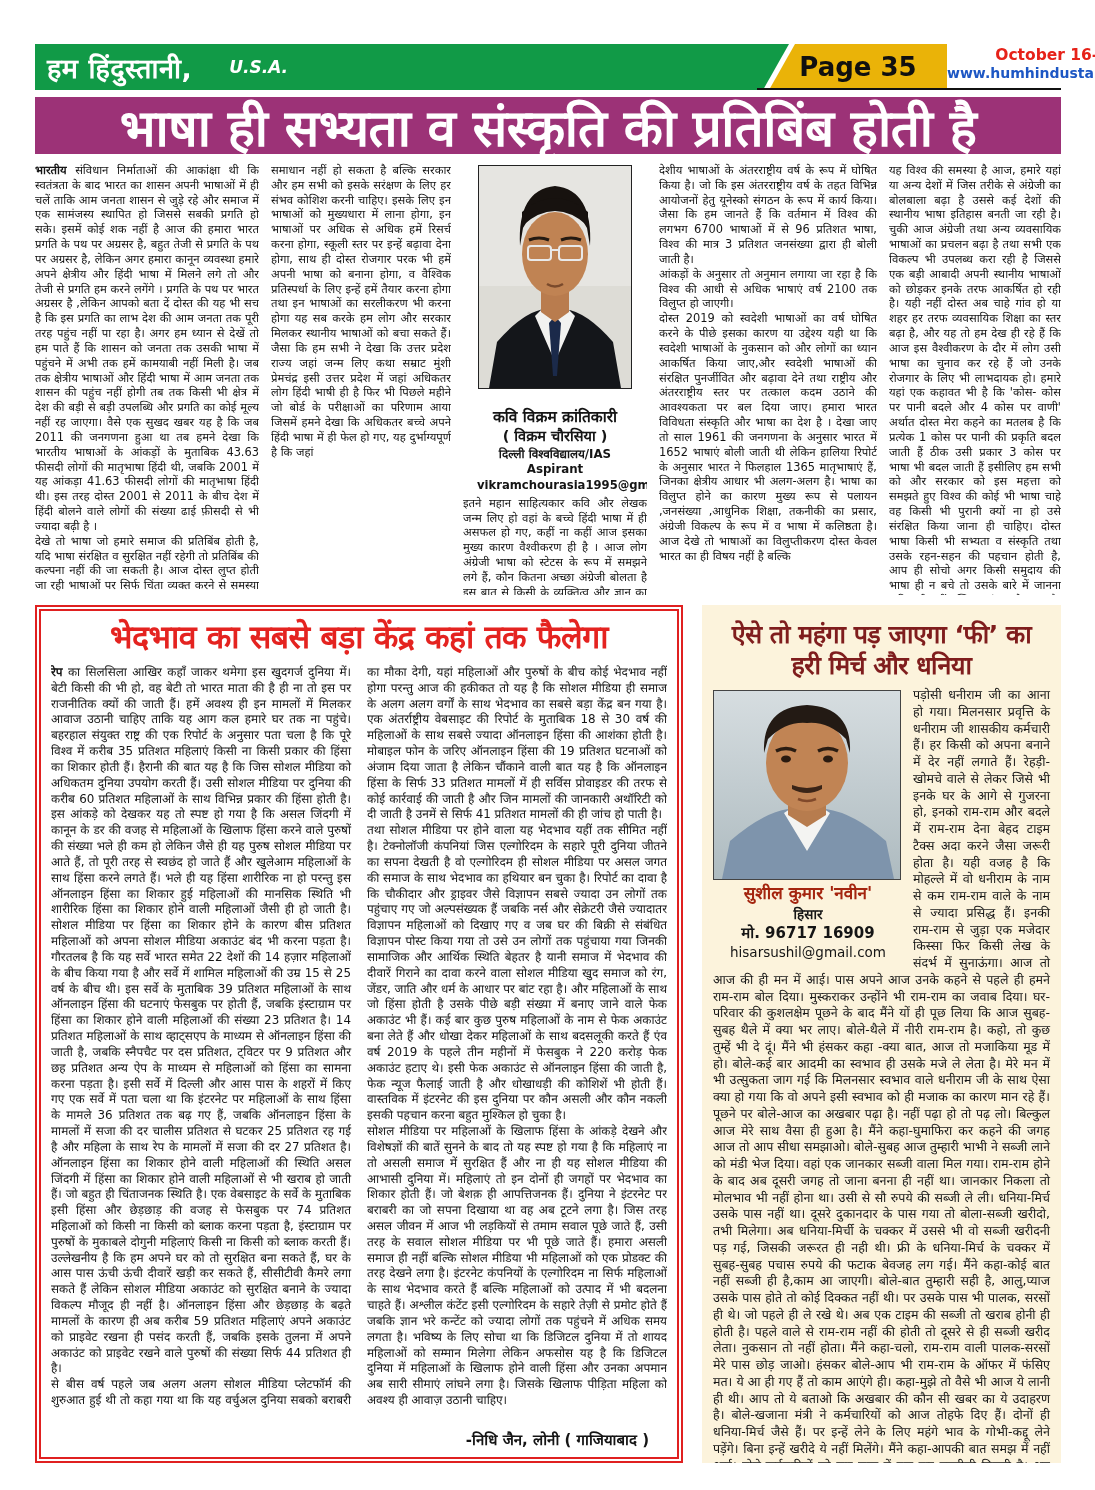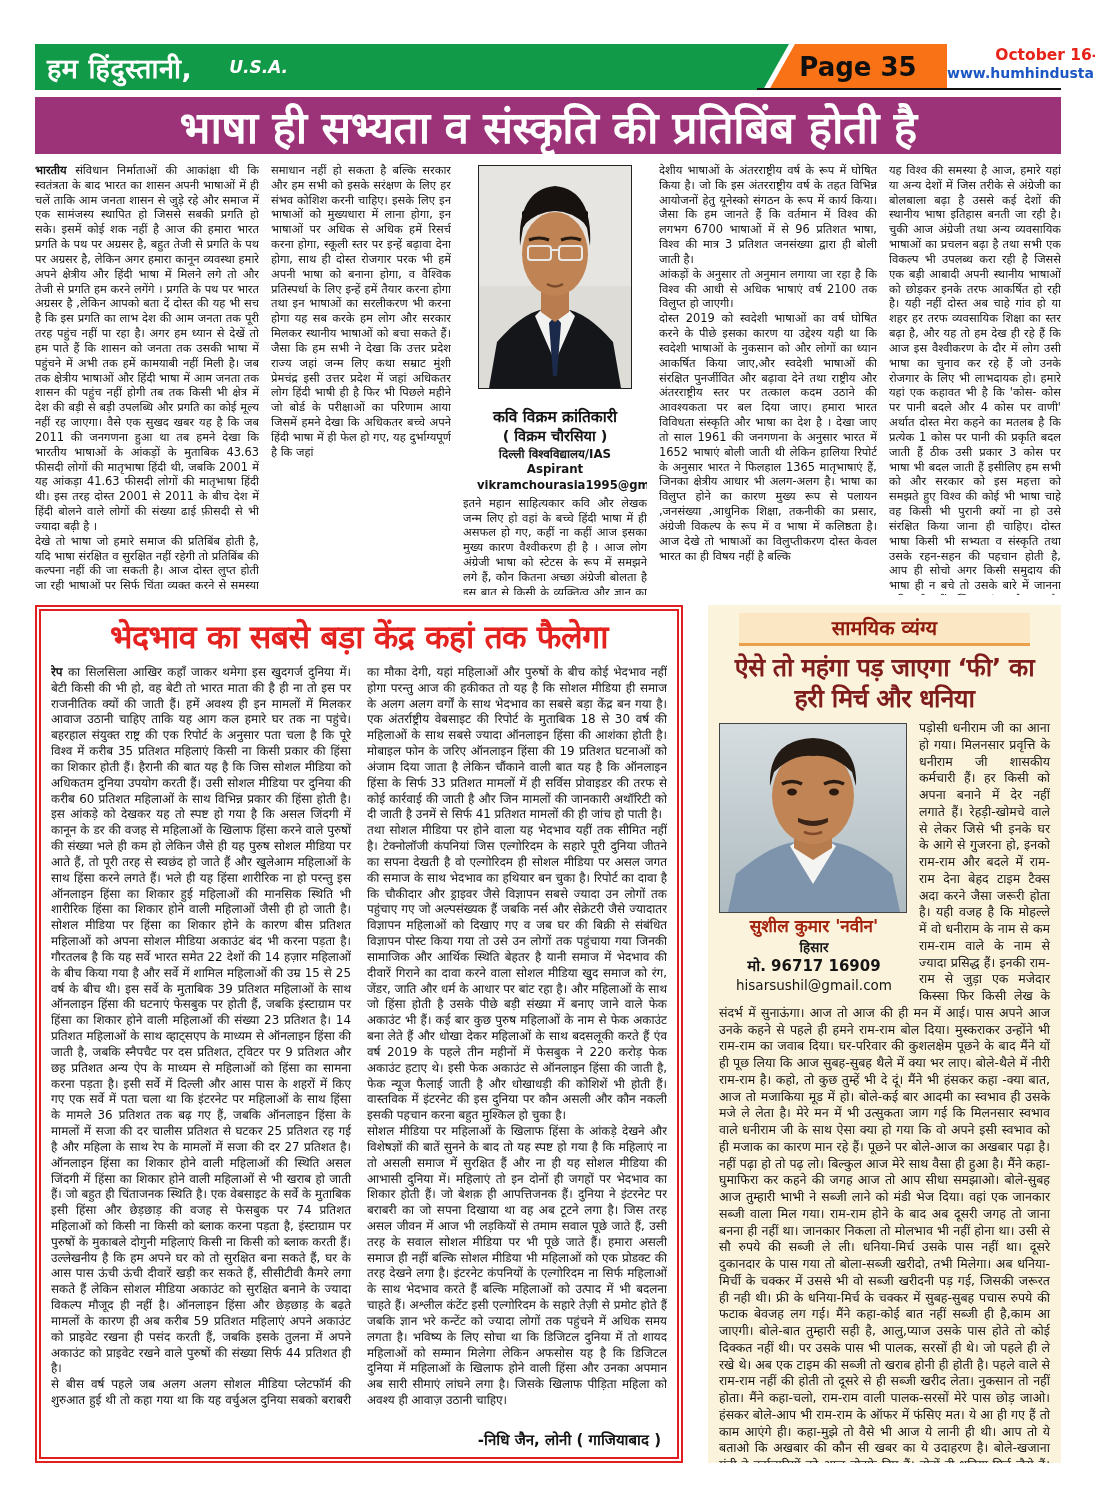--- a/index.html
+++ b/index.html
@@ -5,55 +5,55 @@
   html,body{margin:0;padding:0;background:#ffffff;}
   body{width:1095px;height:1490px;position:relative;font-family:"DejaVu Sans",sans-serif;color:#151515;overflow:hidden;}
   .page{position:absolute;left:35px;top:44px;width:1026px;}
 
   
   .mast{display:flex;align-items:stretch;height:46px;position:relative;}
   .mast-logo{flex:0 0 742px;background:#119a47;color:#fff;display:flex;align-items:center;padding-left:12px;
              clip-path:polygon(0 0,100% 0,calc(100% - 26px) 100%,0 100%);gap:29px;}
   .mast-logo .t1{font-size:27px;font-weight:bold;letter-spacing:.5px;}
   .mast-logo .t2{font-size:17px;font-weight:bold;font-style:italic;margin-left:8px;}
-  .mast-page{flex:0 0 178px;margin-left:-20px;background:#f97316;display:flex;align-items:center;justify-content:center;
+  .mast-page{flex:0 0 178px;margin-left:-20px;background:#eab308;display:flex;align-items:center;justify-content:center;
              font-size:26px;font-weight:bold;color:#101010;clip-path:polygon(26px 0,100% 0,100% 100%,0 100%);}
   .mast-right{flex:1;text-align:right;padding-top:2px;line-height:1.25;}
   .mast-date{color:#e62219;font-weight:bold;font-size:15.5px;}
   .mast-url{color:#1d57c4;font-weight:bold;font-size:14px;}
   .mast::after{content:"";position:absolute;left:722px;right:0;bottom:0;height:2.5px;background:#111;}
 
   
   .band{margin-top:7px;background:#9c3277;color:#fff;height:57px;display:flex;align-items:center;justify-content:center;}
-  .band .h{font-size:44px;font-weight:bold;white-space:nowrap;letter-spacing:-.5px;}
+  .band .h{font-size:51px;font-weight:bold;white-space:nowrap;letter-spacing:-.5px;}
 
   
   .a1{display:flex;gap:12px;margin-top:9px;height:432px;overflow:hidden;}
   .a1 .col{text-align:justify;font-size:11.4px;line-height:1.30;overflow:hidden;}
   .a1 .c1{flex:0 0 224px;}
   .a1 .c2{flex:0 0 180px;}
   .a1 .c3{flex:0 0 184px;}
   .a1 .c4{flex:0 0 218px;}
   .a1 .c5{flex:1;}
   .pre{white-space:pre-line;}
   .photo1-wrap{width:156px;margin:2px auto 3px auto;text-align:center;}
   .photo1{border:1.5px solid #222;display:block;width:152px;height:222px;margin:0 auto;background:#e4e3df;}
   .cap1-name{font-weight:bold;font-size:15.5px;margin-top:18px;}
   .cap1-alias{font-weight:bold;font-size:14.5px;}
   .cap1-aff{font-weight:bold;font-size:11.8px;margin-top:1px;}
   .cap1-email{font-weight:bold;font-size:11.6px;}
 
   
-  .lower{display:flex;gap:25px;margin-top:10px;}
+  .lower{display:flex;gap:19px;margin-top:10px;}
 
   
   .a2{flex:0 0 648px;border:6px double #e02020;position:relative;padding:4px 10px 26px 10px;box-sizing:border-box;height:858px;overflow:hidden;}
   .a2 .h{color:#e42320;font-weight:bold;font-size:32px;text-align:center;white-space:nowrap;line-height:1.25;margin:2px 0 8px 0;letter-spacing:-.5px;}
   .a2-body{column-count:2;column-gap:16px;text-align:justify;font-size:11.9px;line-height:1.33;height:760px;overflow:hidden;}
-  .a2-byline{position:absolute;right:16px;bottom:8px;font-weight:bold;font-size:15px;background:#fff;padding-left:6px;}
+  .a2-byline{position:absolute;right:28px;bottom:8px;font-weight:bold;font-size:15px;background:#fff;padding-left:6px;}
 
   
   .a3{flex:1;background:#fcf3dc;padding:8px 11px;box-sizing:border-box;height:858px;overflow:hidden;}
   .a3-kicker{width:88%;margin:0 auto;text-align:center;font-weight:bold;font-size:20px;color:#8f1a0c;
              background:#fbe7c4;border-bottom:3px solid #eda04c;padding:1px 0 2px 0;}
   .a3 .h{color:#7f1d1d;font-weight:bold;text-align:center;font-size:25px;line-height:1.22;margin:7px 0 6px 0;letter-spacing:-.5px;}
   .a3-lead,.a3-body{text-align:justify;font-size:12.5px;line-height:1.34;}
   .a3-float{float:left;width:190px;margin:3px 10px 3px 0;text-align:center;}
   .photo2{display:block;width:186px;height:188px;border:1px solid #444;background:#c7d2d6;}
   .cap2-name{font-weight:bold;font-size:17px;color:#a4250f;margin-top:2px;}
@@ -124,21 +124,20 @@
     <div class="a2">
       <div class="h">भेदभाव का सबसे बड़ा केंद्र कहां तक फैलेगा</div>
       <div class="a2-body pre"><b>रेप</b><span> का सिलसिला आखिर कहाँ जाकर थमेगा इस खुदगर्ज दुनिया में। बेटी किसी की भी हो, वह बेटी तो भारत माता की है ही ना तो इस पर राजनीतिक क्यों की जाती हैं। हमें अवश्य ही इन मामलों में मिलकर आवाज उठानी चाहिए ताकि यह आग कल हमारे घर तक ना पहुंचे। बहरहाल संयुक्त राष्ट्र की एक रिपोर्ट के अनुसार पता चला है कि पूरे विश्व में करीब 35 प्रतिशत महिलाएं किसी ना किसी प्रकार की हिंसा का शिकार होती हैं। हैरानी की बात यह है कि जिस सोशल मीडिया को अधिकतम दुनिया उपयोग करती हैं। उसी सोशल मीडिया पर दुनिया की करीब 60 प्रतिशत महिलाओं के साथ विभिन्न प्रकार की हिंसा होती है। इस आंकड़े को देखकर यह तो स्पष्ट हो गया है कि असल जिंदगी में कानून के डर की वजह से महिलाओं के खिलाफ हिंसा करने वाले पुरुषों की संख्या भले ही कम हो लेकिन जैसे ही यह पुरुष सोशल मीडिया पर आते हैं, तो पूरी तरह से स्वछंद हो जाते हैं और खुलेआम महिलाओं के साथ हिंसा करने लगते हैं। भले ही यह हिंसा शारीरिक ना हो परन्तु इस ऑनलाइन हिंसा का शिकार हुई महिलाओं की मानसिक स्थिति भी शारीरिक हिंसा का शिकार होने वाली महिलाओं जैसी ही हो जाती है। सोशल मीडिया पर हिंसा का शिकार होने के कारण बीस प्रतिशत महिलाओं को अपना सोशल मीडिया अकाउंट बंद भी करना पड़ता है। गौरतलब है कि यह सर्वे भारत समेत 22 देशों की 14 हज़ार महिलाओं के बीच किया गया है और सर्वे में शामिल महिलाओं की उम्र 15 से 25 वर्ष के बीच थी। इस सर्वे के मुताबिक 39 प्रतिशत महिलाओं के साथ ऑनलाइन हिंसा की घटनाएं फेसबुक पर होती हैं, जबकि इंस्टाग्राम पर हिंसा का शिकार होने वाली महिलाओं की संख्या 23 प्रतिशत है। 14 प्रतिशत महिलाओं के साथ व्हाट्सएप के माध्यम से ऑनलाइन हिंसा की जाती है, जबकि स्नैपचैट पर दस प्रतिशत, ट्विटर पर 9 प्रतिशत और छह प्रतिशत अन्य ऐप के माध्यम से महिलाओं को हिंसा का सामना करना पड़ता है। इसी सर्वे में दिल्ली और आस पास के शहरों में किए गए एक सर्वे में पता चला था कि इंटरनेट पर महिलाओं के साथ हिंसा के मामले 36 प्रतिशत तक बढ़ गए हैं, जबकि ऑनलाइन हिंसा के मामलों में सजा की दर चालीस प्रतिशत से घटकर 25 प्रतिशत रह गई है और महिला के साथ रेप के मामलों में सजा की दर 27 प्रतिशत है। ऑनलाइन हिंसा का शिकार होने वाली महिलाओं की स्थिति असल जिंदगी में हिंसा का शिकार होने वाली महिलाओं से भी खराब हो जाती हैं। जो बहुत ही चिंताजनक स्थिति है। एक वेबसाइट के सर्वे के मुताबिक इसी हिंसा और छेड़छाड़ की वजह से फेसबुक पर 74 प्रतिशत महिलाओं को किसी ना किसी को ब्लाक करना पड़ता है, इंस्टाग्राम पर पुरुषों के मुकाबले दोगुनी महिलाएं किसी ना किसी को ब्लाक करती हैं। उल्लेखनीय है कि हम अपने घर को तो सुरक्षित बना सकते हैं, घर के आस पास ऊंची ऊंची दीवारें खड़ी कर सकते हैं, सीसीटीवी कैमरे लगा सकते हैं लेकिन सोशल मीडिया अकाउंट को सुरक्षित बनाने के ज्यादा विकल्प मौजूद ही नहीं है। ऑनलाइन हिंसा और छेड़छाड़ के बढ़ते मामलों के कारण ही अब करीब 59 प्रतिशत महिलाएं अपने अकाउंट को प्राइवेट रखना ही पसंद करती हैं, जबकि इसके तुलना में अपने अकाउंट को प्राइवेट रखने वाले पुरुषों की संख्या सिर्फ 44 प्रतिशत ही है।
 से बीस वर्ष पहले जब अलग अलग सोशल मीडिया प्लेटफॉर्म की शुरुआत हुई थी तो कहा गया था कि यह वर्चुअल दुनिया सबको बराबरी का मौका देगी, यहां महिलाओं और पुरुषों के बीच कोई भेदभाव नहीं होगा परन्तु आज की हकीकत तो यह है कि सोशल मीडिया ही समाज के अलग अलग वर्गों के साथ भेदभाव का सबसे बड़ा केंद्र बन गया है। एक अंतर्राष्ट्रीय वेबसाइट की रिपोर्ट के मुताबिक 18 से 30 वर्ष की महिलाओं के साथ सबसे ज्यादा ऑनलाइन हिंसा की आशंका होती है। मोबाइल फोन के जरिए ऑनलाइन हिंसा की 19 प्रतिशत घटनाओं को अंजाम दिया जाता है लेकिन चौंकाने वाली बात यह है कि ऑनलाइन हिंसा के सिर्फ 33 प्रतिशत मामलों में ही सर्विस प्रोवाइडर की तरफ से कोई कार्रवाई की जाती है और जिन मामलों की जानकारी अथॉरिटी को दी जाती है उनमें से सिर्फ 41 प्रतिशत मामलों की ही जांच हो पाती है।
 तथा सोशल मीडिया पर होने वाला यह भेदभाव यहीं तक सीमित नहीं है। टेक्नोलॉजी कंपनियां जिस एल्गोरिदम के सहारे पूरी दुनिया जीतने का सपना देखती है वो एल्गोरिदम ही सोशल मीडिया पर असल जगत की समाज के साथ भेदभाव का हथियार बन चुका है। रिपोर्ट का दावा है कि चौकीदार और ड्राइवर जैसे विज्ञापन सबसे ज्यादा उन लोगों तक पहुंचाए गए जो अल्पसंख्यक हैं जबकि नर्स और सेक्रेटरी जैसे ज्यादातर विज्ञापन महिलाओं को दिखाए गए व जब घर की बिक्री से संबंधित विज्ञापन पोस्ट किया गया तो उसे उन लोगों तक पहुंचाया गया जिनकी सामाजिक और आर्थिक स्थिति बेहतर है यानी समाज में भेदभाव की दीवारें गिराने का दावा करने वाला सोशल मीडिया खुद समाज को रंग, जेंडर, जाति और धर्म के आधार पर बांट रहा है। और महिलाओं के साथ जो हिंसा होती है उसके पीछे बड़ी संख्या में बनाए जाने वाले फेक अकाउंट भी हैं। कई बार कुछ पुरुष महिलाओं के नाम से फेक अकाउंट बना लेते हैं और धोखा देकर महिलाओं के साथ बदसलूकी करते हैं एंव वर्ष 2019 के पहले तीन महीनों में फेसबुक ने 220 करोड़ फेक अकाउंट हटाए थे। इसी फेक अकाउंट से ऑनलाइन हिंसा की जाती है, फेक न्यूज फैलाई जाती है और धोखाधड़ी की कोशिशें भी होती हैं। वास्तविक में इंटरनेट की इस दुनिया पर कौन असली और कौन नकली इसकी पहचान करना बहुत मुश्किल हो चुका है।
 सोशल मीडिया पर महिलाओं के खिलाफ हिंसा के आंकड़े देखने और विशेषज्ञों की बातें सुनने के बाद तो यह स्पष्ट हो गया है कि महिलाएं ना तो असली समाज में सुरक्षित हैं और ना ही यह सोशल मीडिया की आभासी दुनिया में। महिलाएं तो इन दोनों ही जगहों पर भेदभाव का शिकार होती हैं। जो बेशक़ ही आपत्तिजनक हैं। दुनिया ने इंटरनेट पर बराबरी का जो सपना दिखाया था वह अब टूटने लगा है। जिस तरह असल जीवन में आज भी लड़कियों से तमाम सवाल पूछे जाते हैं, उसी तरह के सवाल सोशल मीडिया पर भी पूछे जाते हैं। हमारा असली समाज ही नहीं बल्कि सोशल मीडिया भी महिलाओं को एक प्रोडक्ट की तरह देखने लगा है। इंटरनेट कंपनियों के एल्गोरिदम ना सिर्फ महिलाओं के साथ भेदभाव करते हैं बल्कि महिलाओं को उत्पाद में भी बदलना चाहते हैं। अश्लील कंटेंट इसी एल्गोरिदम के सहारे तेज़ी से प्रमोट होते हैं जबकि ज्ञान भरे कन्टेंट को ज्यादा लोगों तक पहुंचने में अधिक समय लगता है। भविष्य के लिए सोचा था कि डिजिटल दुनिया में तो शायद महिलाओं को सम्मान मिलेगा लेकिन अफसोस यह है कि डिजिटल दुनिया में महिलाओं के खिलाफ होने वाली हिंसा और उनका अपमान अब सारी सीमाएं लांघने लगा है। जिसके खिलाफ पीड़िता महिला को अवश्य ही आवाज़ उठानी चाहिए।</span></div>
       <div class="a2-byline">-निधि जैन, लोनी ( गाजियाबाद )</div>
     </div>
 
     <div class="a3">
-      <div class="a3-kicker">सामयिक व्यंग्य</div>
       <div class="h">
         <div>ऐसे तो महंगा पड़ जाएगा ‘फी’ का</div>
         <div>हरी मिर्च और धनिया</div>
       </div>
       <div class="a3-body">
         <div class="a3-float">
           <svg class="photo2" viewBox="0 0 186 188" xmlns="http://www.w3.org/2000/svg">
             <defs>
               <linearGradient id="bg2" x1="0" y1="0" x2="0" y2="1">
                 <stop offset="0" stop-color="#d6dde0"></stop>

